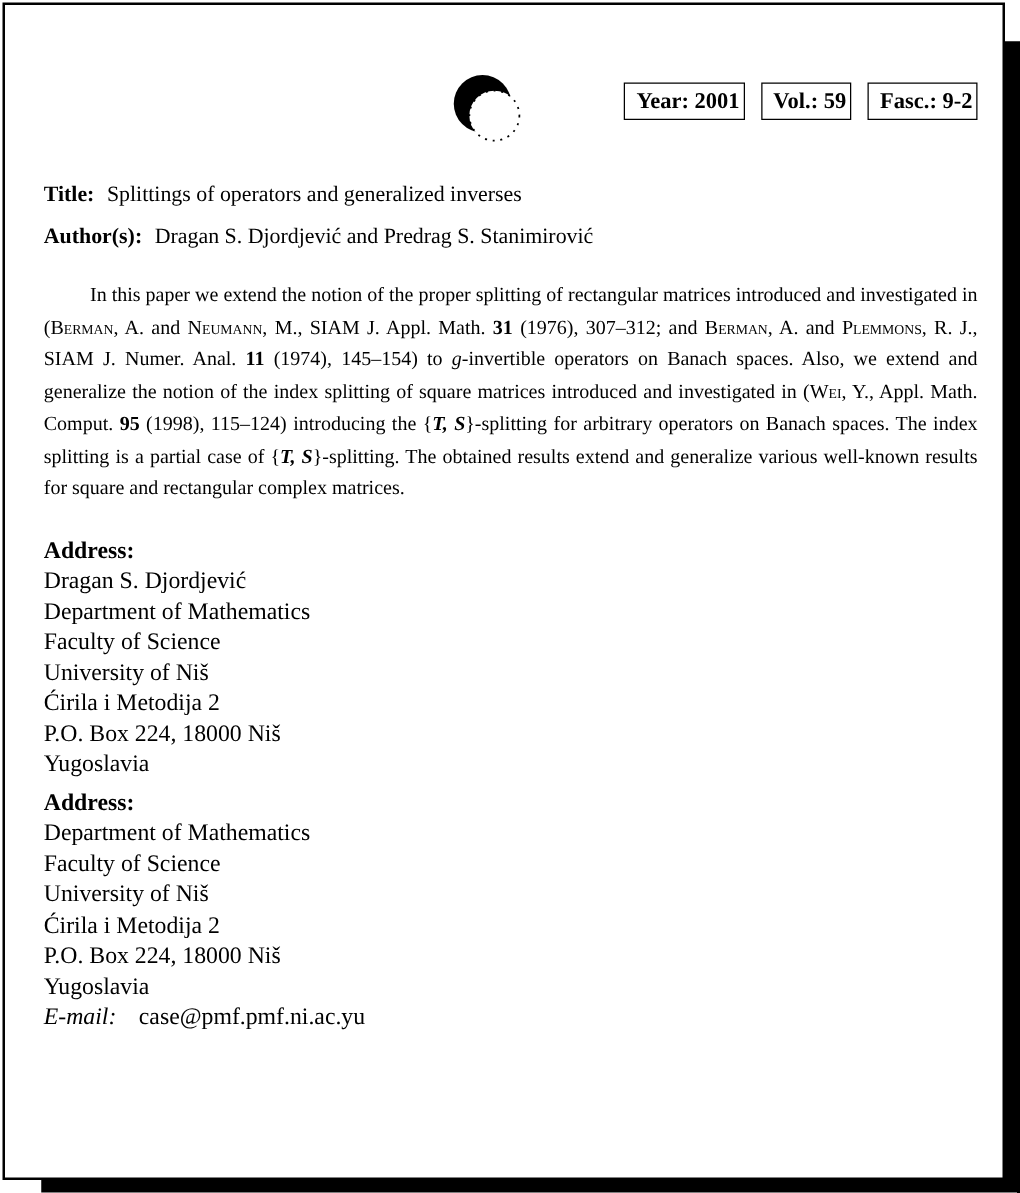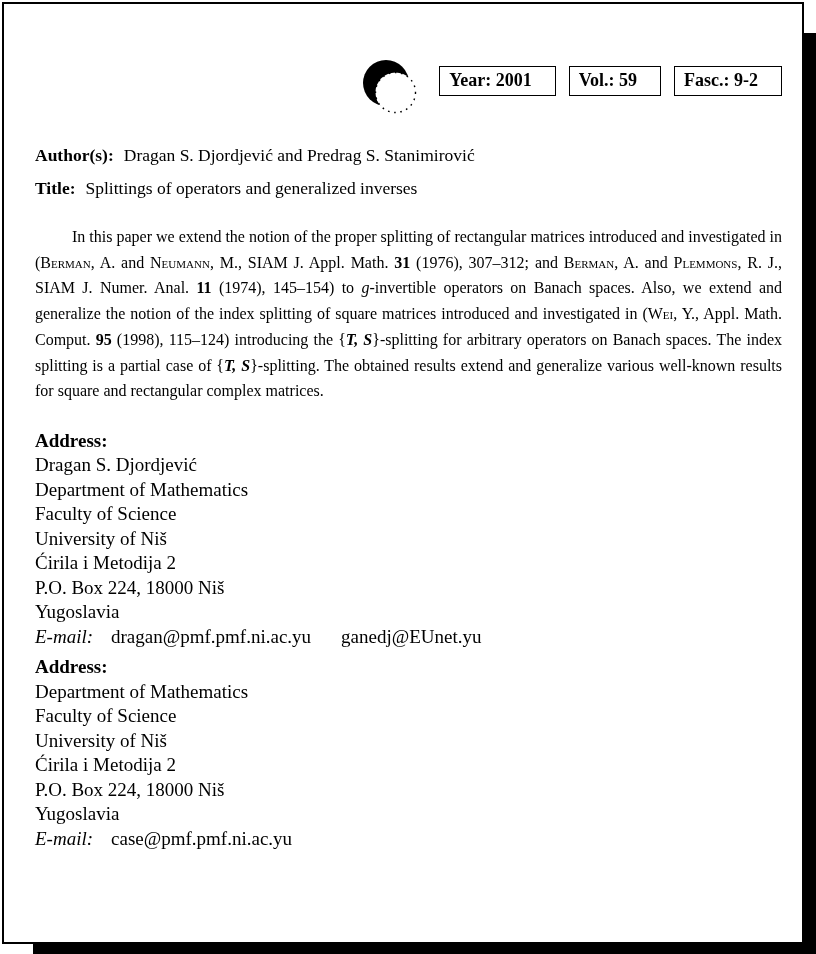--- a/index.html
+++ b/index.html
@@ -26,21 +26,21 @@
     border: 2px solid #000000;
     padding: 0 20px 0 31px;
     z-index: 1;
   }
   
   .header { position: relative; height: 60px; margin-top: 54px; }
   .logo { position: absolute; left: 326px; top: 0; width: 58px; height: 58px; }
   .badges { position: absolute; right: 0; top: 8px; display: flex; gap: 13px; }
   .badge {
     border: 1.5px solid #000000;
-    padding: 2px 23px 4px 9px;
+    padding: 2px 3px 4px 9px;
     font-weight: bold;
     font-size: 18px;
     line-height: 22px;
     white-space: nowrap;
     background: #ffffff;
     font-family: Liberation Serif, serif;
   }
   
   .meta { margin-top: 24px; }
   .meta p { margin: 0 0 7px 0; font-size: 17.5px; line-height: 26px; }
@@ -81,41 +81,38 @@
     </div>
     <div class="badges">
       <div class="badge">Year: 2001</div>
       <div class="badge">Vol.: 59</div>
       <div class="badge">Fasc.: 9-2</div>
     </div>
   </div>
 
   <div class="meta">
     <p>
-      <span class="label">Author(s):</span><span>Dragan S. Djordjević and Predrag S. Stanimirović</span>
+      <span class="label">Title:</span><span>Splittings of operators and generalized inverses</span>
     </p>
     <p>
-      <span class="label">Title:</span><span>Splittings of operators and generalized inverses</span>
+      <span class="label">Author(s):</span><span>Dragan S. Djordjević and Predrag S. Stanimirović</span>
     </p>
   </div>
 
   <p class="abstract"><span>In this paper we extend the notion of the proper splitting of rectangular matrices introduced and investigated in (</span><span class="sc">Berman</span><span>, A. and </span><span class="sc">Neumann</span><span>, M., SIAM J. Appl. Math. </span><span class="b">31</span><span> (1976), 307–312; and </span><span class="sc">Berman</span><span>, A. and </span><span class="sc">Plemmons</span><span>, R. J., SIAM J. Numer. Anal. </span><span class="b">11</span><span> (1974), 145–154) to </span><span class="i">g</span><span>-invertible operators on Banach spaces. Also, we extend and generalize the notion of the index splitting of square matrices introduced and investigated in (</span><span class="sc">Wei</span><span>, Y., Appl. Math. Comput. </span><span class="b">95</span><span> (1998), 115–124) introducing the {</span><span class="b i">T, S</span><span>}-splitting for arbitrary operators on Banach spaces. The index splitting is a partial case of {</span><span class="b i">T, S</span><span>}-splitting. The obtained results extend and generalize various well-known results for square and rectangular complex matrices.</span></p>
 
   <div class="address">
     <p class="addr-label">Address:</p>
     <p>Dragan S. Djordjević</p>
     <p>Department of Mathematics</p>
     <p>Faculty of Science</p>
     <p>University of Niš</p>
     <p>Ćirila i Metodija 2</p>
     <p>P.O. Box 224, 18000 Niš</p>
     <p>Yugoslavia</p>
-    <p class="email-line">
-      <span class="email-label">E-mail:</span><span class="email">dragan@pmf.pmf.ni.ac.yu</span><span class="email">ganedj@EUnet.yu</span>
-    </p>
   </div>
 
   <div class="address">
     <p class="addr-label">Address:</p>
     <p>Department of Mathematics</p>
     <p>Faculty of Science</p>
     <p>University of Niš</p>
     <p>Ćirila i Metodija 2</p>
     <p>P.O. Box 224, 18000 Niš</p>
     <p>Yugoslavia</p>

